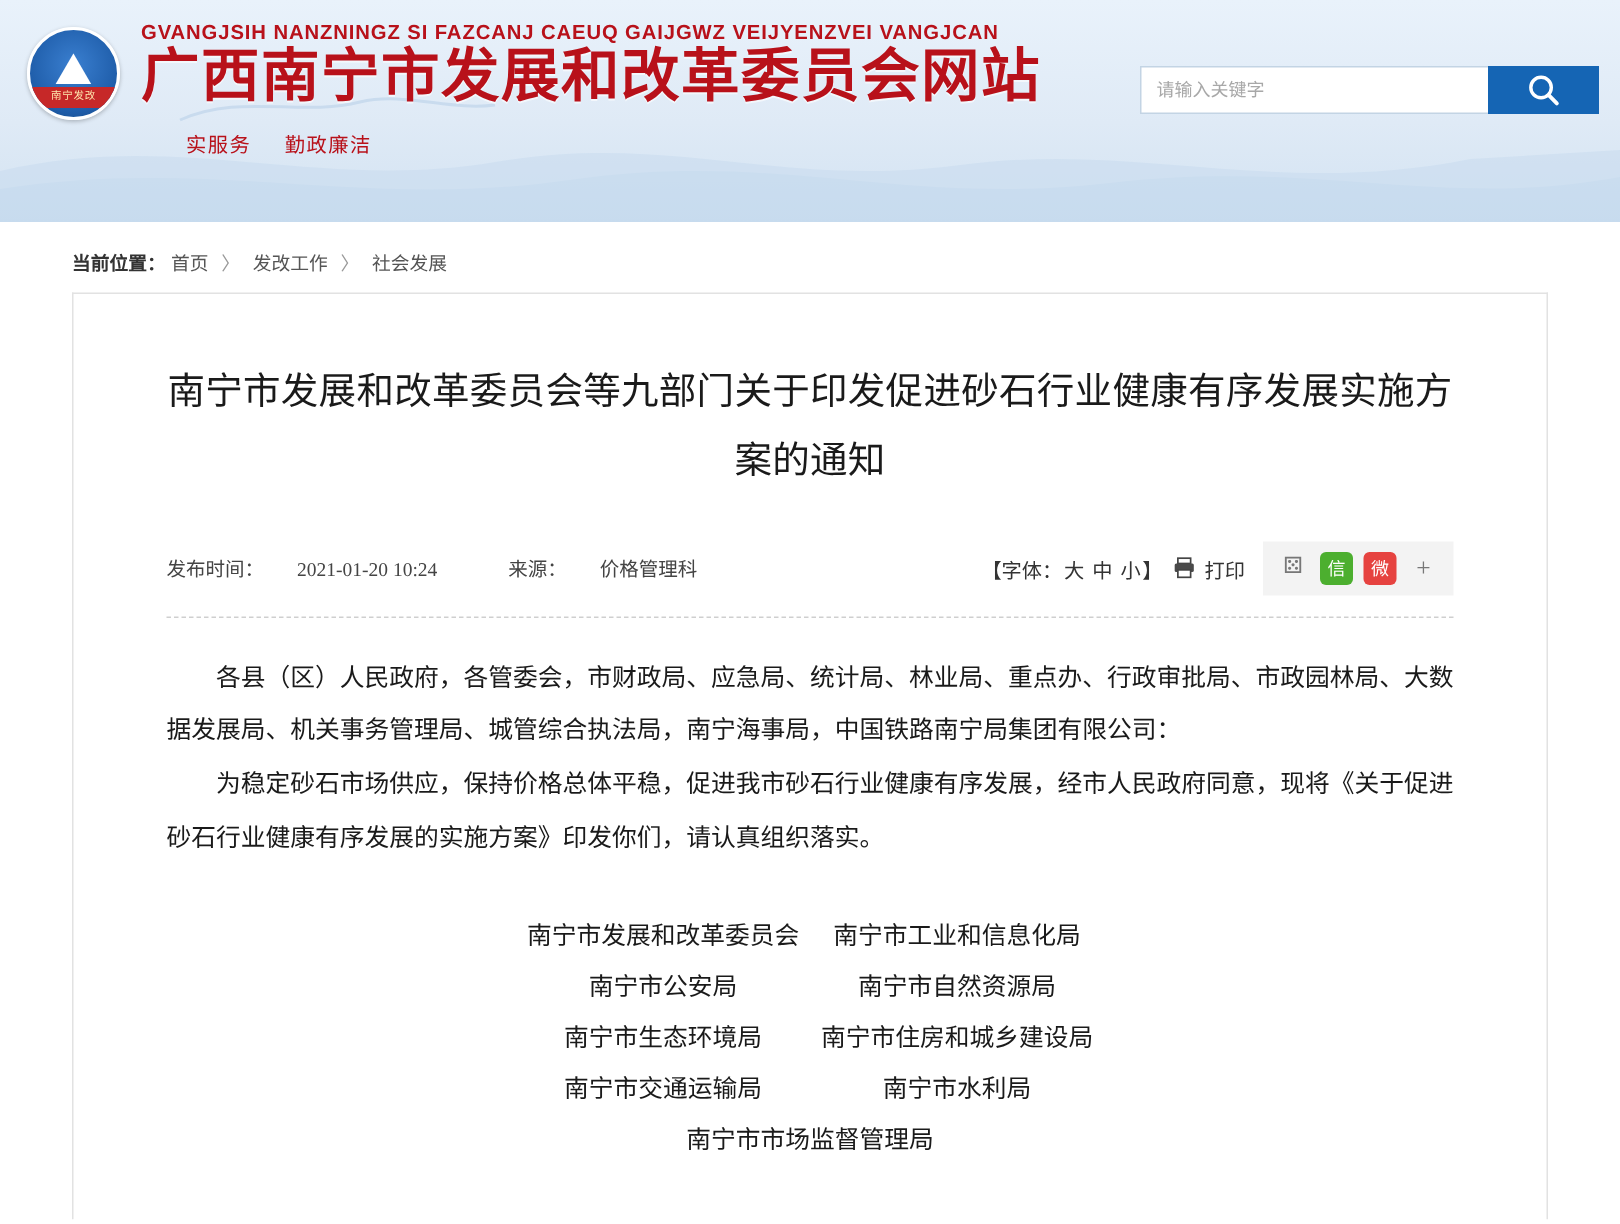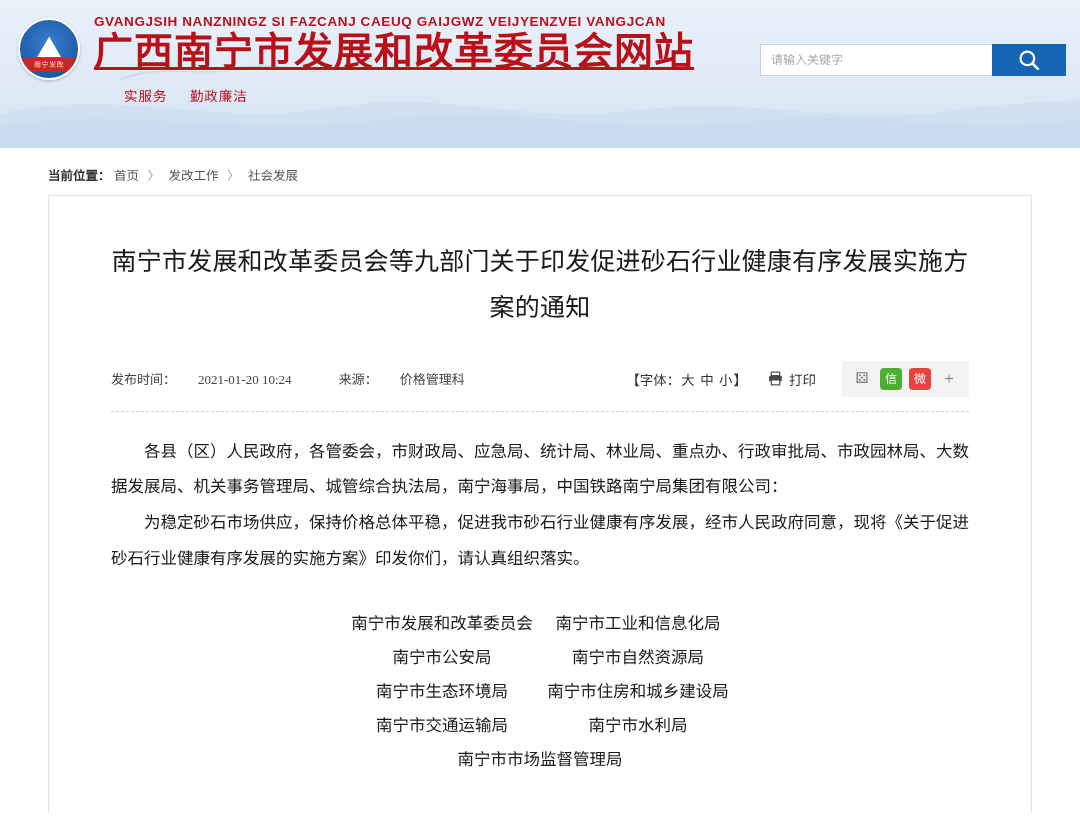--- a/index.html
+++ b/index.html
@@ -76,21 +76,20 @@
     margin-bottom: 1px;
   }
   .site-title {
     color: #b8111a;
     font-size: 39px;
     font-weight: bold;
     letter-spacing: 1px;
     line-height: 1.12;
     white-space: nowrap;
     text-shadow: 0 1px 0 rgba(255,255,255,.6);
-    text-decoration: underline;
   }
   .slogan {
     margin-top: 11px;
     margin-left: 30px;
     color: #b8111a;
     font-size: 13.5px;
     letter-spacing: 1px;
     font-family: Liberation Serif, serif;
   }
   .slogan span { margin-right: 18px; }
@@ -174,21 +173,21 @@
     font-family: "Liberation Serif", serif;
     font-size: 13px;
     color: #444;
     min-height: 46px;
   }
   .meta-left span { margin-right: 22px; }
   .meta-right {
     margin-left: auto;
     display: flex;
     align-items: center;
-    gap: 20px;
+    gap: 6px;
     font-size: 13.5px;
     color: #333;
   }
   .font-size-ctl { white-space: nowrap; }
   .font-size-ctl a { color: #333; text-decoration: none; margin: 0 1px; }
   .print-link {
     display: inline-flex;
     align-items: center;
     gap: 5px;
     color: #333;

